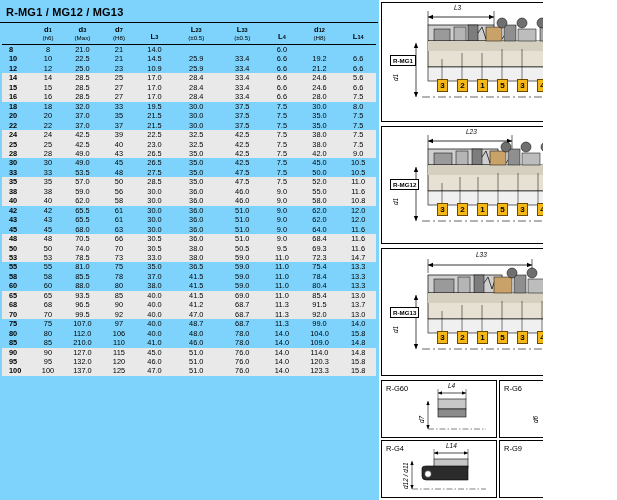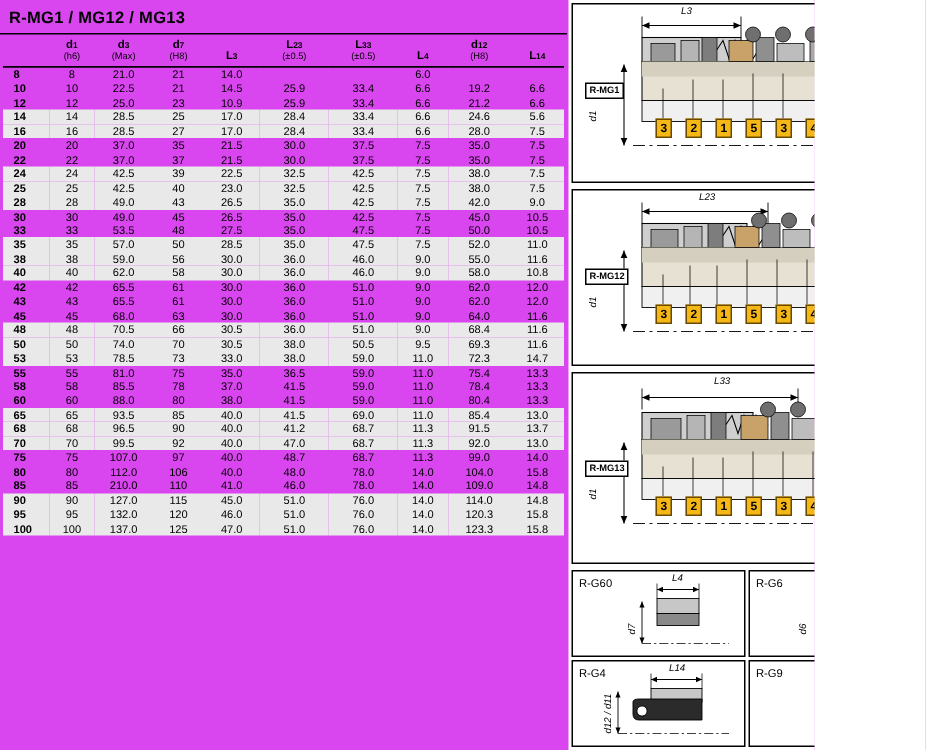--- a/index.html
+++ b/index.html
@@ -5,21 +5,21 @@
   * { box-sizing: border-box; }
   html, body {
     margin: 0; padding: 0;
     background: #ffffff;
     font-family: "Liberation Sans", sans-serif;
   }
   #page {
     position: relative;
     width: 543px;
     height: 500px;
-    background: #d946ef;
+    background: #7dd3fc;
     overflow: hidden;
   }
   
   #left {
     position: absolute;
     left: 0; top: 0;
     width: 378px;
     height: 500px;
   }
   #title {
@@ -191,30 +191,54 @@
             <td>28.5</td>
             <td>25</td>
             <td>17.0</td>
             <td>28.4</td>
             <td>33.4</td>
             <td>6.6</td>
             <td>24.6</td>
             <td>5.6</td>
           </tr>
           <tr class="shade">
+            <td class="first">15</td>
+            <td>15</td>
+            <td>28.5</td>
+            <td>27</td>
+            <td>17.0</td>
+            <td>28.4</td>
+            <td>33.4</td>
+            <td>6.6</td>
+            <td>24.6</td>
+            <td>6.6</td>
+          </tr>
+          <tr class="shade">
             <td class="first">16</td>
             <td>16</td>
             <td>28.5</td>
             <td>27</td>
             <td>17.0</td>
             <td>28.4</td>
             <td>33.4</td>
             <td>6.6</td>
             <td>28.0</td>
             <td>7.5</td>
+          </tr>
+          <tr>
+            <td class="first">18</td>
+            <td>18</td>
+            <td>32.0</td>
+            <td>33</td>
+            <td>19.5</td>
+            <td>30.0</td>
+            <td>37.5</td>
+            <td>7.5</td>
+            <td>30.0</td>
+            <td>8.0</td>
           </tr>
           <tr>
             <td class="first">20</td>
             <td>20</td>
             <td>37.0</td>
             <td>35</td>
             <td>21.5</td>
             <td>30.0</td>
             <td>37.5</td>
             <td>7.5</td>

